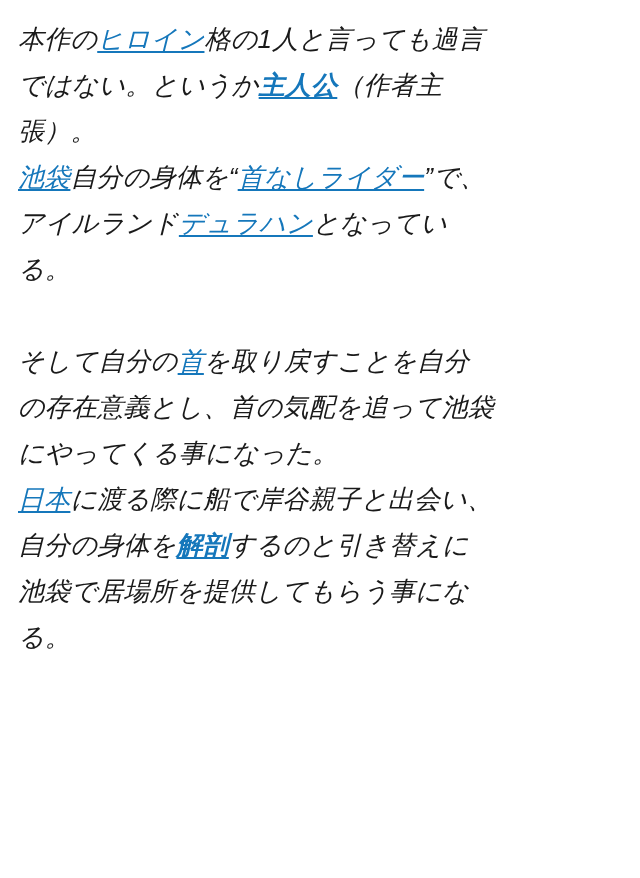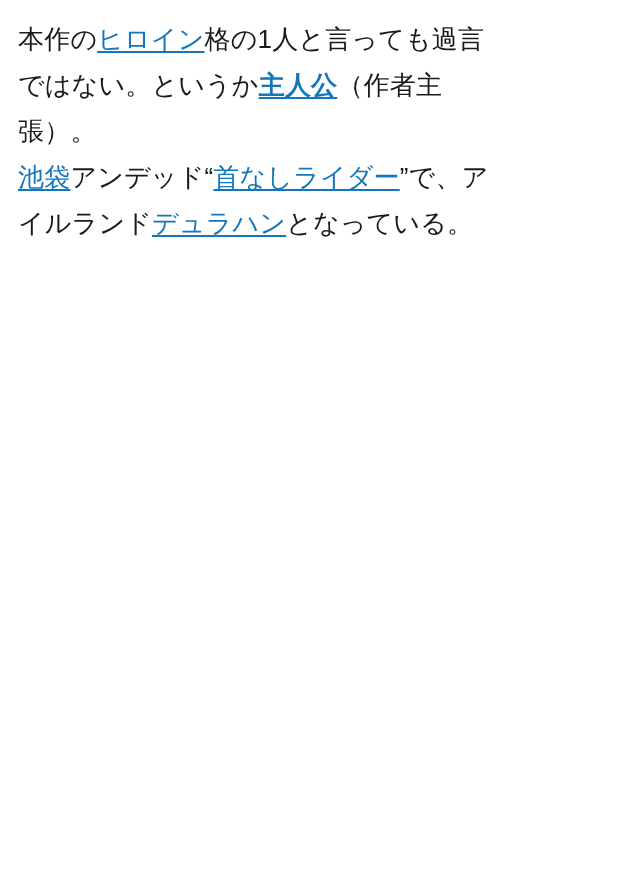--- a/index.html
+++ b/index.html
@@ -13,20 +13,21 @@
     font-family: "Liberation Sans", "DejaVu Sans", sans-serif;
     color: #1a1a1a;
     overflow: hidden;
   }
   .page {
     box-sizing: border-box;
     width: 512px;
     height: 878px;
     padding: 16px 18px 0 18px;
     background: #ffffff;
+    font-style: italic;
   }
   .article {
     font-size: 26px;
     line-height: 46px;
     letter-spacing: 0.2px;
     text-align: left;
   }
   .para {
     margin: 0;
   }
@@ -45,16 +46,18 @@
   .plain {
     color: #1a1a1a;
   }
 </style>
 </head>
 <body>
 
 <div class="page">
   <div class="article" id="article-body">
       <div class="para"><span class="plain">本作の</span><a class="link" href="#">ヒロイン</a><span class="plain">格の1人と言っても過言ではない。というか</span><a class="link bold" href="#">主人公</a><span class="plain">（作者主張）。</span></div>
-      <div class="para"><a class="link" href="#">池袋</a><span class="plain">アンデッド“</span><a class="link" href="#">首なしライダー</a><span class="plain">”で、アイルランド</span><a class="link" href="#">デュラハン</a><span class="plain">となっている。</span></div>
+      <div class="para"><a class="link" href="#">池袋</a><span class="plain">自分の身体を“</span><a class="link" href="#">首なしライダー</a><span class="plain">”で、アイルランド</span><a class="link" href="#">デュラハン</a><span class="plain">となっている。</span></div>
       <div class="spacer"></div>
+      <div class="para"><span class="plain">そして自分の</span><a class="link" href="#">首</a><span class="plain">を取り戻すことを自分の存在意義とし、首の気配を追って池袋にやってくる事になった。</span></div>
+      <div class="para"><a class="link" href="#">日本</a><span class="plain">に渡る際に船で岸谷親子と出会い、自分の身体を</span><a class="link bold" href="#">解剖</a><span class="plain">するのと引き替えに池袋で居場所を提供してもらう事になる。</span></div>
     </div>
 </div>
 
 </body></html>

